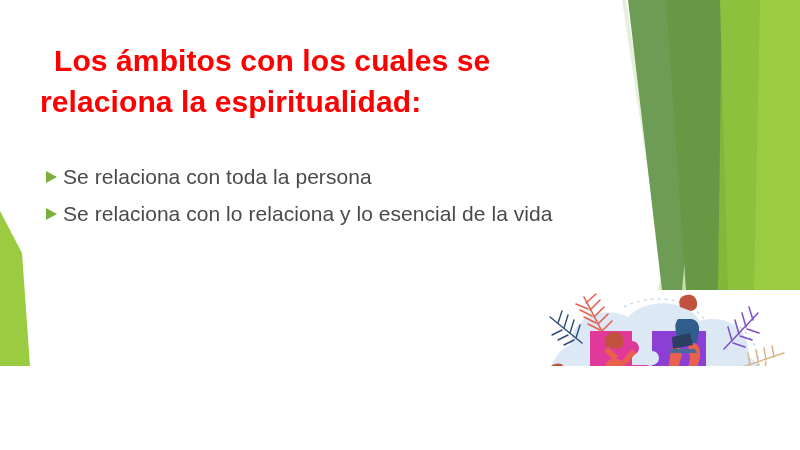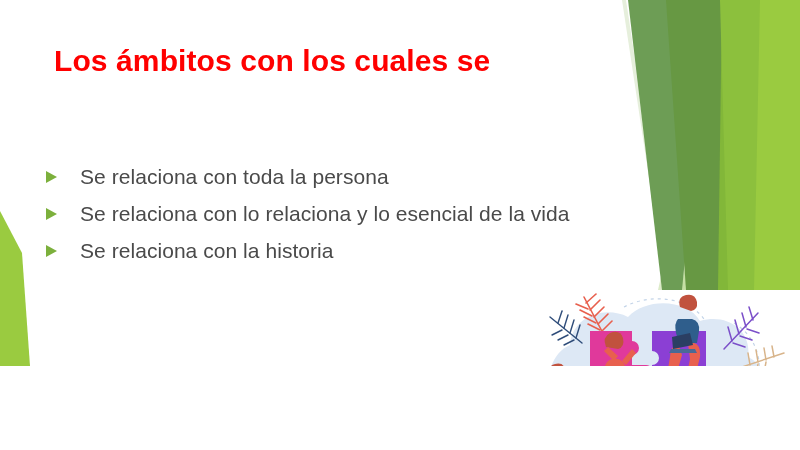--- a/index.html
+++ b/index.html
@@ -68,21 +68,20 @@
     margin-top: 8px;
     margin-right: 6px;
   }
   .bullet-marker svg { display: block; }
   .bullet-text {
     flex: 1 1 auto;
     color: #4A4A4A;
     font-size: 21px;
     line-height: 1.33;
     letter-spacing: 0.05px;
-    margin-left: 17px;
   }
 
   
   .illustration {
     position: absolute;
     left: 528px;
     top: 283px;
     width: 272px;
     height: 167px;
     pointer-events: none;
@@ -109,20 +108,21 @@
     <polygon points="188,0 230,0 230,290 178,290" fill="#9ACB40"></polygon>
     <polygon points="150,0 190,0 184,290 158,290" fill="#8CC03D"></polygon>
   </svg>
 
   <svg class="deco-left" viewBox="0 0 60 155" preserveAspectRatio="none">
     <polygon points="0,0 22,42 30,155 0,155" fill="#9ACB40"></polygon>
   </svg>
 
   <div class="title">
     <span class="line1">Los ámbitos con los cuales se</span>
+    <span class="line2">relaciona la espiritualidad:</span>
   </div>
 
   <div class="bullets">
 
     <div class="bullet-item">
       <span class="bullet-marker">
         <svg width="11" height="12" viewBox="0 0 11 12">
             <polygon points="0,0 11,6 0,12" fill="#7CB03C"></polygon>
           </svg>
       </span>
@@ -132,28 +132,20 @@
 
     <div class="bullet-item">
       <span class="bullet-marker">
         <svg width="11" height="12" viewBox="0 0 11 12">
             <polygon points="0,0 11,6 0,12" fill="#7CB03C"></polygon>
           </svg>
       </span>
       <span class="bullet-text">Se relaciona con lo relaciona y lo esencial de la vida</span>
     </div>
 
-    <div class="bullet-item">
-      <span class="bullet-marker">
-        <svg width="11" height="12" viewBox="0 0 11 12">
-            <polygon points="0,0 11,6 0,12" fill="#7CB03C"></polygon>
-          </svg>
-      </span>
-      <span class="bullet-text">Se relaciona con la historia</span>
-    </div>
 
   </div>
 
   <svg class="illustration" viewBox="0 0 272 167">
 
     <path d="M34 118 C14 112 18 72 42 62 C44 34 76 22 100 34 C118 14 160 16 172 38
              C200 30 224 48 220 74 C240 82 240 116 214 122 Z" fill="#DDE8F5"></path>
     <ellipse cx="126" cy="140" rx="104" ry="12" fill="#E4ECF7"></ellipse>
 
     <path d="M206 40 C236 58 240 98 214 124" fill="none" stroke="#C3D4E8" stroke-width="1.2" stroke-dasharray="3 4"></path>

